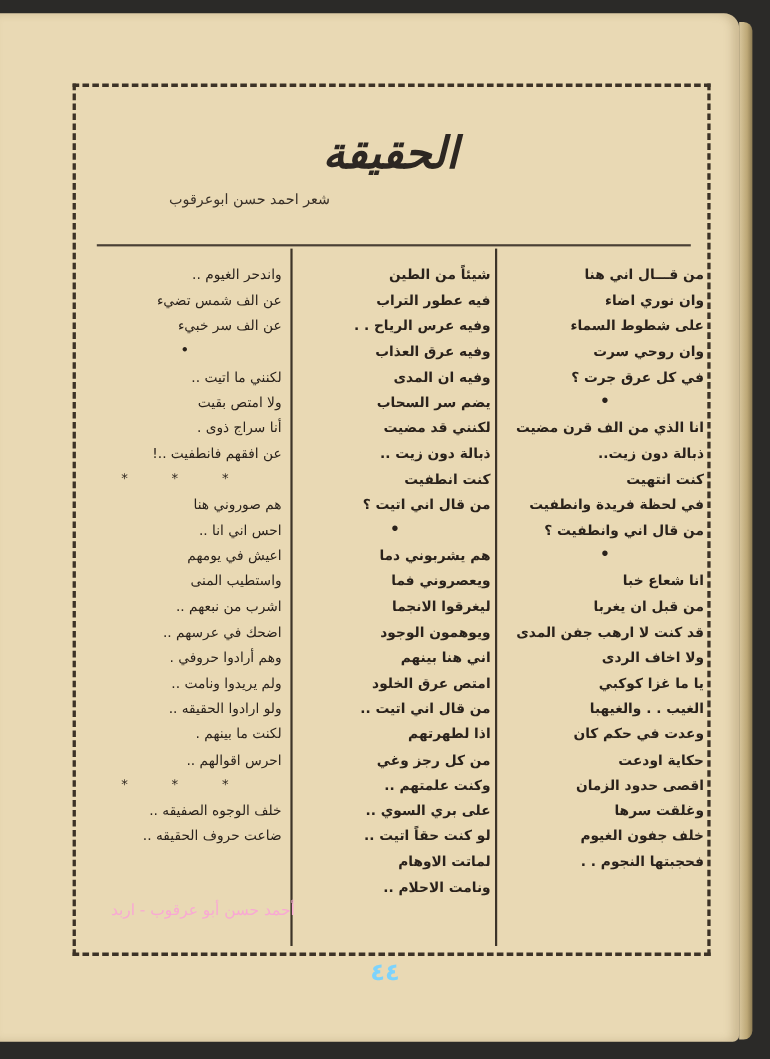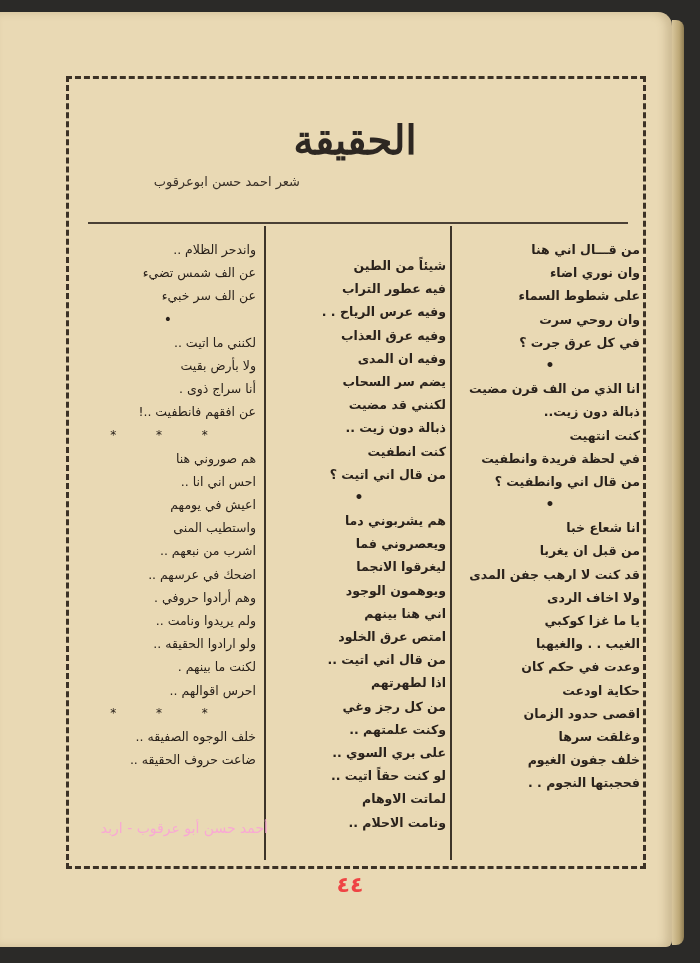--- a/index.html
+++ b/index.html
@@ -23,21 +23,21 @@
   .frame {
     position:absolute; left:66px; top:76px; width:574px; height:787px;
     border:3px dashed #3c3226;
     border-width:3px;
   }
   .title {
     position:absolute; left:270px; top:100px; width:170px; height:80px;
     text-align:center; direction:rtl;
     font-family:"DejaVu Serif", serif;
     font-size:40px; font-weight:bold; color:#2d2722;
-    line-height:80px;
+    font-style:italic; line-height:80px;
   }
   .byline {
     position:absolute; left:100px; top:174px; width:200px;
     direction:rtl; text-align:right;
     font-size:13px; color:#3a3128;
   }
   .hr {
     position:absolute; left:88px; top:222px; width:540px; height:2px;
     background:#4a4035;
   }
@@ -52,21 +52,21 @@
   .col.light .line { font-weight:normal; }
   .sep-dot { text-align:center !important; font-size:14px; }
   .sep-stars { text-align:center !important; font-size:12px; letter-spacing:18px; font-weight:normal; }
   .signature {
     position:absolute; left:88px; top:820px; width:180px;
     direction:rtl; text-align:right;
     font-size:14px; color:#f9a8d4;
   }
   .page-number {
     position:absolute; left:320px; top:872px; width:60px; text-align:center;
-    font-size:22px; color:#ef4444; font-weight:bold;
+    font-size:22px; color:#7dd3fc; font-weight:bold;
   }
 </style>
 </head>
 <body>
 
 <div class="page"></div>
 <div class="page-edge"></div>
 
 <div class="frame"></div>
 
@@ -96,21 +96,21 @@
     <div class="line">ولا اخاف الردى</div>
     <div class="line">يا ما غزا كوكبي</div>
     <div class="line">الغيب . . والغيهبا</div>
     <div class="line">وعدت في حكم كان</div>
     <div class="line">حكاية اودعت</div>
     <div class="line">اقصى حدود الزمان</div>
     <div class="line">وغلقت سرها</div>
     <div class="line">خلف جفون الغيوم</div>
     <div class="line">فحجبتها النجوم . .</div>
   </div>
-<div class="col" id="col-middle" style="left:272px; top:254px; width:174px;">
+<div class="col" id="col-middle" style="left:272px; top:238px; width:174px;">
     <div class="line">شيئاً من الطين</div>
     <div class="line">فيه عطور التراب</div>
     <div class="line">وفيه عرس الرياح . .</div>
     <div class="line">وفيه عرق العذاب</div>
     <div class="line">وفيه ان المدى</div>
     <div class="line">يضم سر السحاب</div>
     <div class="line">لكنني قد مضيت</div>
     <div class="line">ذبالة دون زيت ..</div>
     <div class="line">كنت انطفيت</div>
     <div class="line">من قال اني اتيت ؟</div>
@@ -124,26 +124,26 @@
     <div class="line">من قال اني اتيت ..</div>
     <div class="line">اذا لطهرتهم</div>
     <div class="line">من كل رجز وغي</div>
     <div class="line">وكنت علمتهم ..</div>
     <div class="line">على بري السوي ..</div>
     <div class="line">لو كنت حقاً اتيت ..</div>
     <div class="line">لماتت الاوهام</div>
     <div class="line">ونامت الاحلام ..</div>
   </div>
 <div class="col light" id="col-left" style="left:80px; top:238px; width:176px;">
-    <div class="line">واندحر الظلام ..</div>
+    <div class="line">واندحر الغيوم ..</div>
     <div class="line">عن الف شمس تضيء</div>
     <div class="line">عن الف سر خبيء</div>
     <div class="line sep-dot">•</div>
     <div class="line">لكنني ما اتيت ..</div>
-    <div class="line">ولا بأرض بقيت</div>
+    <div class="line">ولا امتص بقيت</div>
     <div class="line">أنا سراج ذوى .</div>
     <div class="line">عن افقهم فانطفيت ..!</div>
     <div class="line sep-stars">* * *</div>
     <div class="line">هم صوروني هنا</div>
     <div class="line">احس اني انا ..</div>
     <div class="line">اعيش في يومهم</div>
     <div class="line">واستطيب المنى</div>
     <div class="line">اشرب من نبعهم ..</div>
     <div class="line">اضحك في عرسهم ..</div>
     <div class="line">وهم أرادوا حروفي .</div>

